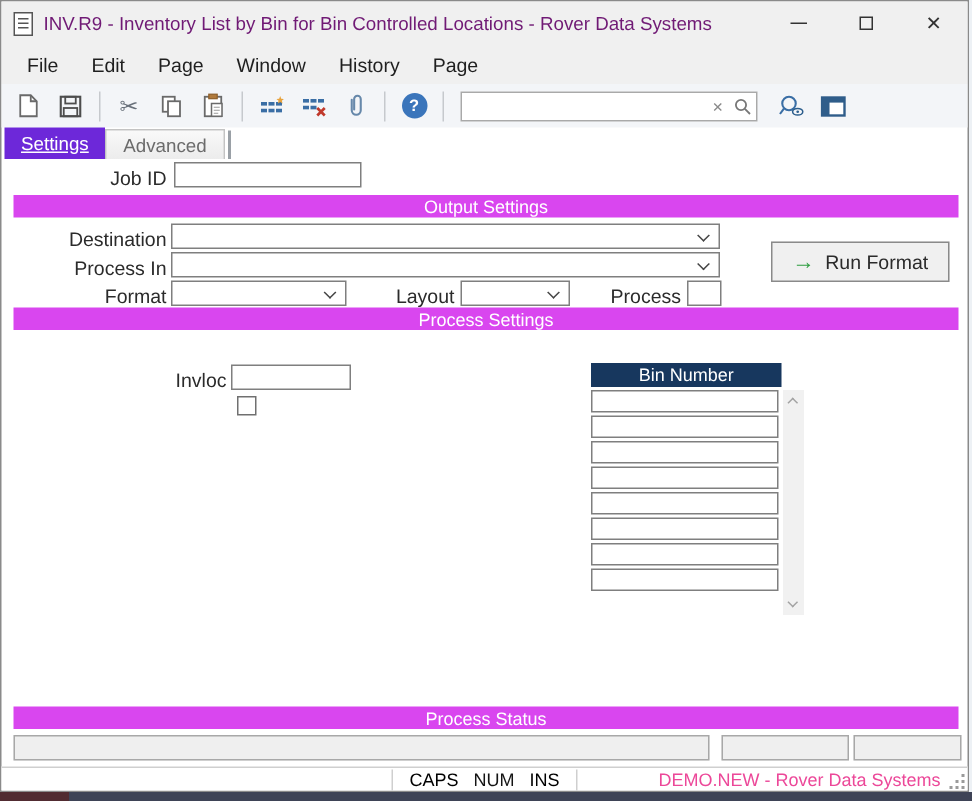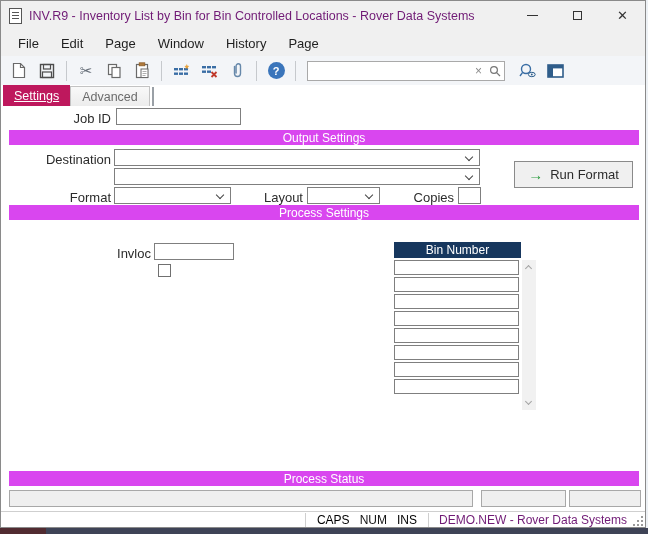--- a/index.html
+++ b/index.html
@@ -51,21 +51,21 @@
     width:198px; height:20px; background:#fff; border:1px solid #a9a9a9; margin-left:4px;
     display:flex; align-items:center;
   }
   .searchwrap input { flex:1; border:0; outline:none; height:16px; font-size:12px; padding:0 4px;
     font-family:"Liberation Sans",sans-serif; background:transparent; }
   .search-x { color:#8a8a8a; font-size:12px; padding:0 4px; }
 
   
   .tabstrip { position:absolute; left:2px; top:84px; height:21px; display:flex; align-items:flex-end; }
   .tab { height:21px; padding:0 11px; display:flex; align-items:center; font-size:12.5px; }
-  .tab.active { background:#be185d; color:#fff;text-decoration:underline; }
+  .tab.active { background:#6d28d9; color:#fff;text-decoration:underline; }
   .tab.inactive { background:linear-gradient(#f9f9f9,#ececec); color:#6b6b6b;
     border:1px solid #c3c3c3; border-bottom:0; height:20px; }
   .tab-endcap { width:2px; height:19px; background:#9aa0a6; margin-left:2px; }
 
   
   .lbl { position:absolute; font-size:13px; color:#2b2b2b; text-align:right; white-space:nowrap; }
   input.fieldinput { position:absolute; background:#fff; border:1px solid #7f7f7f;
     font-family:"Liberation Sans",sans-serif; font-size:12px; padding:0 3px; outline:none; }
   .sectionbar { position:absolute; left:8px; width:630px; height:15px; background:#d946ef;
     color:#fff; font-size:12px; display:flex; align-items:center; justify-content:center; }
@@ -96,21 +96,21 @@
 
   
   .statusbar {
     position:absolute; left:0; right:0; top:510px; height:16px; background:#fff;
     border-top:1px solid #cfcfcf; display:flex; align-items:center; justify-content:flex-end;
     font-size:12px; padding-right:2px;
   }
   .sbsep { width:1px; height:14px; background:#cfcfcf; margin:0 6px; }
   .sb-dim { color:#000000; padding:0 5px; }
   .sb-on { color:#141414; padding:0 5px; }
-  .sb-conn { color:#701a75; padding:0 4px; white-space:nowrap; }
+  .sb-conn { color:#ec4899; padding:0 4px; white-space:nowrap;margin-left:44px; }
   .grip { width:10px; height:12px; position:relative; margin-left:2px; }
   .grip i { position:absolute; width:2px; height:2px; background:#9a9a9a; }
 
   
   .desktop-strip { position:absolute; left:0; top:528px; width:648px; height:6px; background:#3e4356; }
   .desktop-strip .maroon { position:absolute; left:0; top:0; width:46px; height:6px; background:#512b31; }
 
   svg { display:block; }
 </style>
 </head>
@@ -251,36 +251,37 @@
     <input class="fieldinput" style="left: 115px; top: 107px; width: 125px; height: 17px;" value="">
 
     <div class="sectionbar" style="top:129px;">Output Settings</div>
 
     <div class="lbl" style="left:10px; top:151px; width:100px;">Destination</div>
     <div class="combo" style="left:113px; top:148px; width:366px; height:17px;">
       <span></span>
       <span class="chev"></span>
     </div>
 
+    <div class="lbl" style="left:10px; top:170px; width:100px;">Process In</div>
     <div class="combo" style="left:113px; top:167px; width:366px; height:17px;">
       <span></span>
       <span class="chev"></span>
     </div>
 
     <div class="lbl" style="left:10px; top:189px; width:100px;">Format</div>
     <div class="combo" style="left:113px; top:186px; width:117px; height:17px;">
       <span></span>
       <span class="chev"></span>
     </div>
     <div class="lbl" style="left:240px; top:189px; width:62px;">Layout</div>
     <div class="combo" style="left:306px; top:186px; width:73px; height:17px;">
       <span></span>
       <span class="chev"></span>
     </div>
-    <div class="lbl" style="left:395px; top:189px; width:58px;">Copies</div>
+    <div class="lbl" style="left:395px; top:189px; width:58px;">Process</div>
     <input class="fieldinput" style="left: 457px; top: 186px; width: 23px; height: 17px;" value="">
 
     <div class="runbtn">
       <span class="arrow">→</span>
       <span>Run Format</span>
     </div>
 
     <div class="sectionbar" style="top:204px;">Process Settings</div>
 
     <div class="lbl" style="left:60px; top:245px; width:90px;">Invloc</div>

